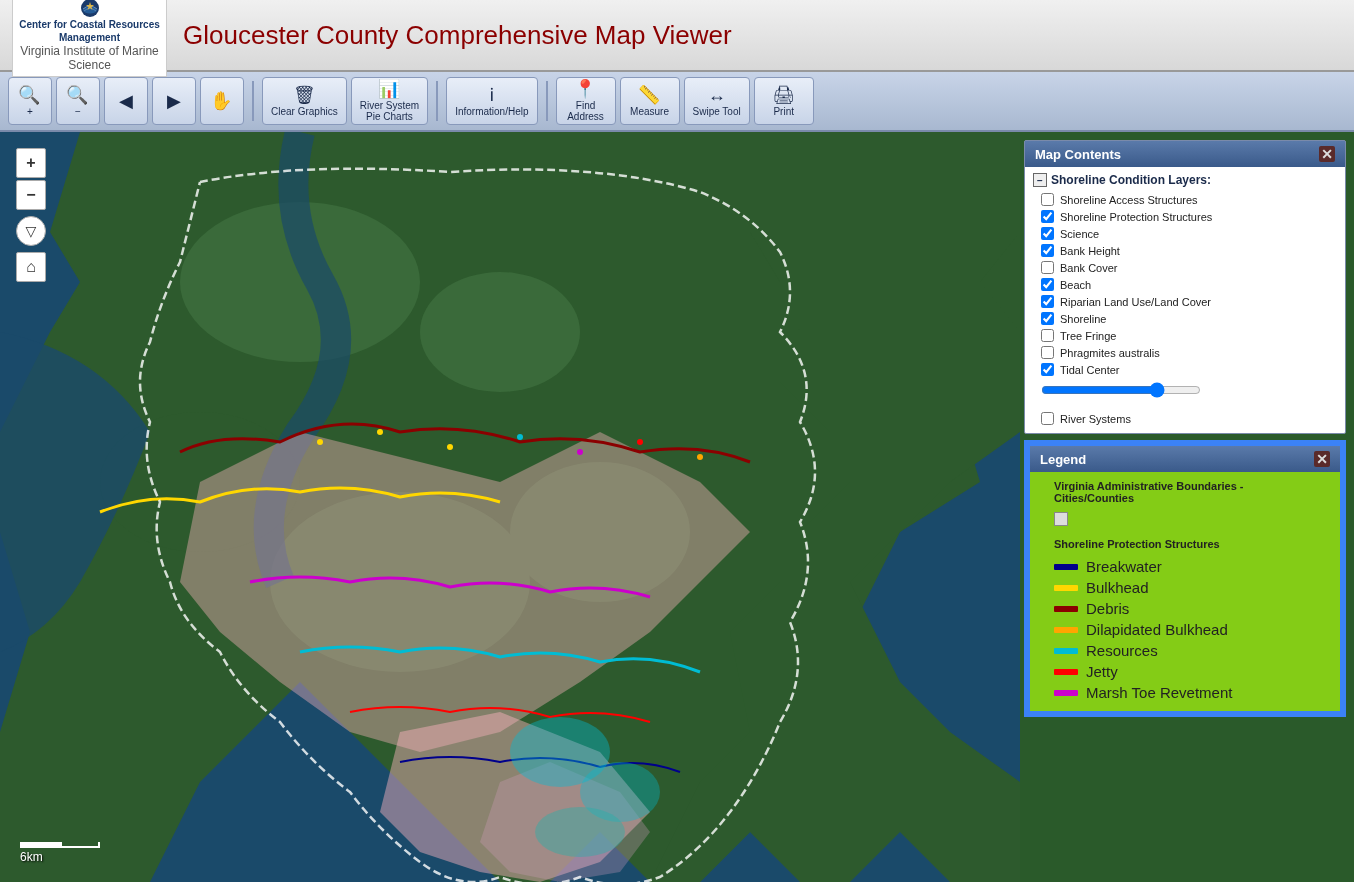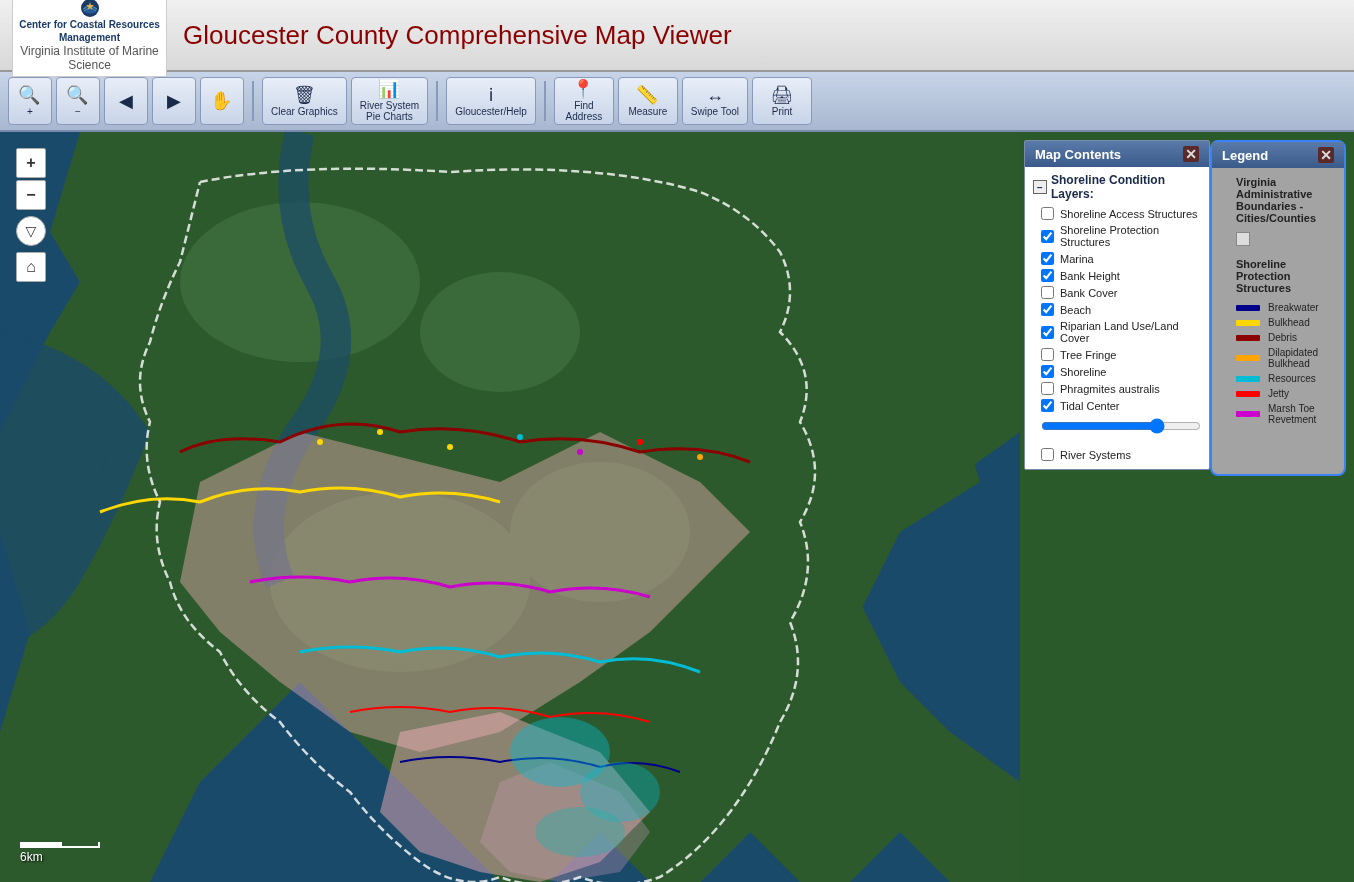--- a/index.html
+++ b/index.html
@@ -170,21 +170,21 @@
     }
 
     
     #right-panel {
       position: absolute;
       top: 8px;
       right: 8px;
       width: 322px;
       z-index: 10;
       display: flex;
-      flex-direction: row;
+      flex-direction: column;
       gap: 0;
     }
 
     
     #map-contents {
       background: white;
       border: 1px solid #7a8aaa;
       border-radius: 2px;
       margin-bottom: 6px;
     }
@@ -251,43 +251,43 @@
     }
     .opacity-slider {
       width: 160px;
       height: 16px;
       margin: 4px 0 4px 8px;
       cursor: pointer;
     }
 
     
     #legend-panel {
-      background: #a3a3a3;
-      border: 2px solid #3b82f6;
-      border-radius: 8px;
+      background: #84cc16;
+      border: 6px solid #3b82f6;
+      border-radius: 0;
     }
     .legend-body {
       padding: 8px 24px;
       max-height: 310px;
       overflow-y: auto;
       font-size: 11px;
       color: #222;
     }
     .legend-section-title {
       font-size: 11px;
       font-weight: bold;
       color: #222;
       margin-bottom: 6px;
     }
     .legend-item {
       display: flex;
       align-items: center;
       gap: 8px;
       padding: 2px 0;
-      font-size: 10px;
+      font-size: 15px;
     }
     .legend-swatch {
       width: 24px;
       height: 6px;
       flex-shrink: 0;
       border-radius: 1px;
     }
     .legend-va-box {
       width: 14px;
       height: 14px;
@@ -348,21 +348,21 @@
     <span class="tool-label">Clear
 Graphics</span>
   </button>
   <button class="tool-btn tool-btn-wide">
     <span class="tool-icon">📊</span>
     <span class="tool-label">River System<br>Pie Charts</span>
   </button>
   <div class="tool-divider"></div>
   <button class="tool-btn tool-btn-wide tool-btn-dropdown">
     <span class="tool-icon">ℹ</span>
-    <span class="tool-label">Gloucester/Help</span>
+    <span class="tool-label">Information/Help</span>
   </button>
   <div class="tool-divider"></div>
   <button class="tool-btn tool-btn-wide">
     <span class="tool-icon">📍</span>
     <span class="tool-label">Find<br>Address</span>
   </button>
   <button class="tool-btn tool-btn-wide">
     <span class="tool-icon">📏</span>
     <span class="tool-label">Measure</span>
   </button>
@@ -454,45 +454,45 @@
             <div class="layer-item">
               <input type="checkbox" style="">
               <span>Shoreline Access Structures</span>
             </div>
             <div class="layer-item">
               <input type="checkbox" checked="" style="">
               <span>Shoreline Protection Structures</span>
             </div>
             <div class="layer-item">
               <input type="checkbox" checked="" style="">
-              <span>Marina</span>
+              <span>Science</span>
             </div>
             <div class="layer-item">
               <input type="checkbox" checked="" style="">
               <span>Bank Height</span>
             </div>
             <div class="layer-item">
               <input type="checkbox" style="">
               <span>Bank Cover</span>
             </div>
             <div class="layer-item">
               <input type="checkbox" checked="" style="">
               <span>Beach</span>
             </div>
             <div class="layer-item">
               <input type="checkbox" checked="" style="">
               <span>Riparian Land Use/Land Cover</span>
             </div>
             <div class="layer-item">
+              <input type="checkbox" checked="" style="">
+              <span>Shoreline</span>
+            </div>
+            <div class="layer-item">
               <input type="checkbox" style="">
               <span>Tree Fringe</span>
-            </div>
-            <div class="layer-item">
-              <input type="checkbox" checked="" style="">
-              <span>Shoreline</span>
             </div>
             <div class="layer-item">
               <input type="checkbox" style="">
               <span>Phragmites australis</span>
             </div>
             <div class="layer-item">
               <input type="checkbox" checked="" style="">
               <span>Tidal Center</span>
             </div>
           </div>

